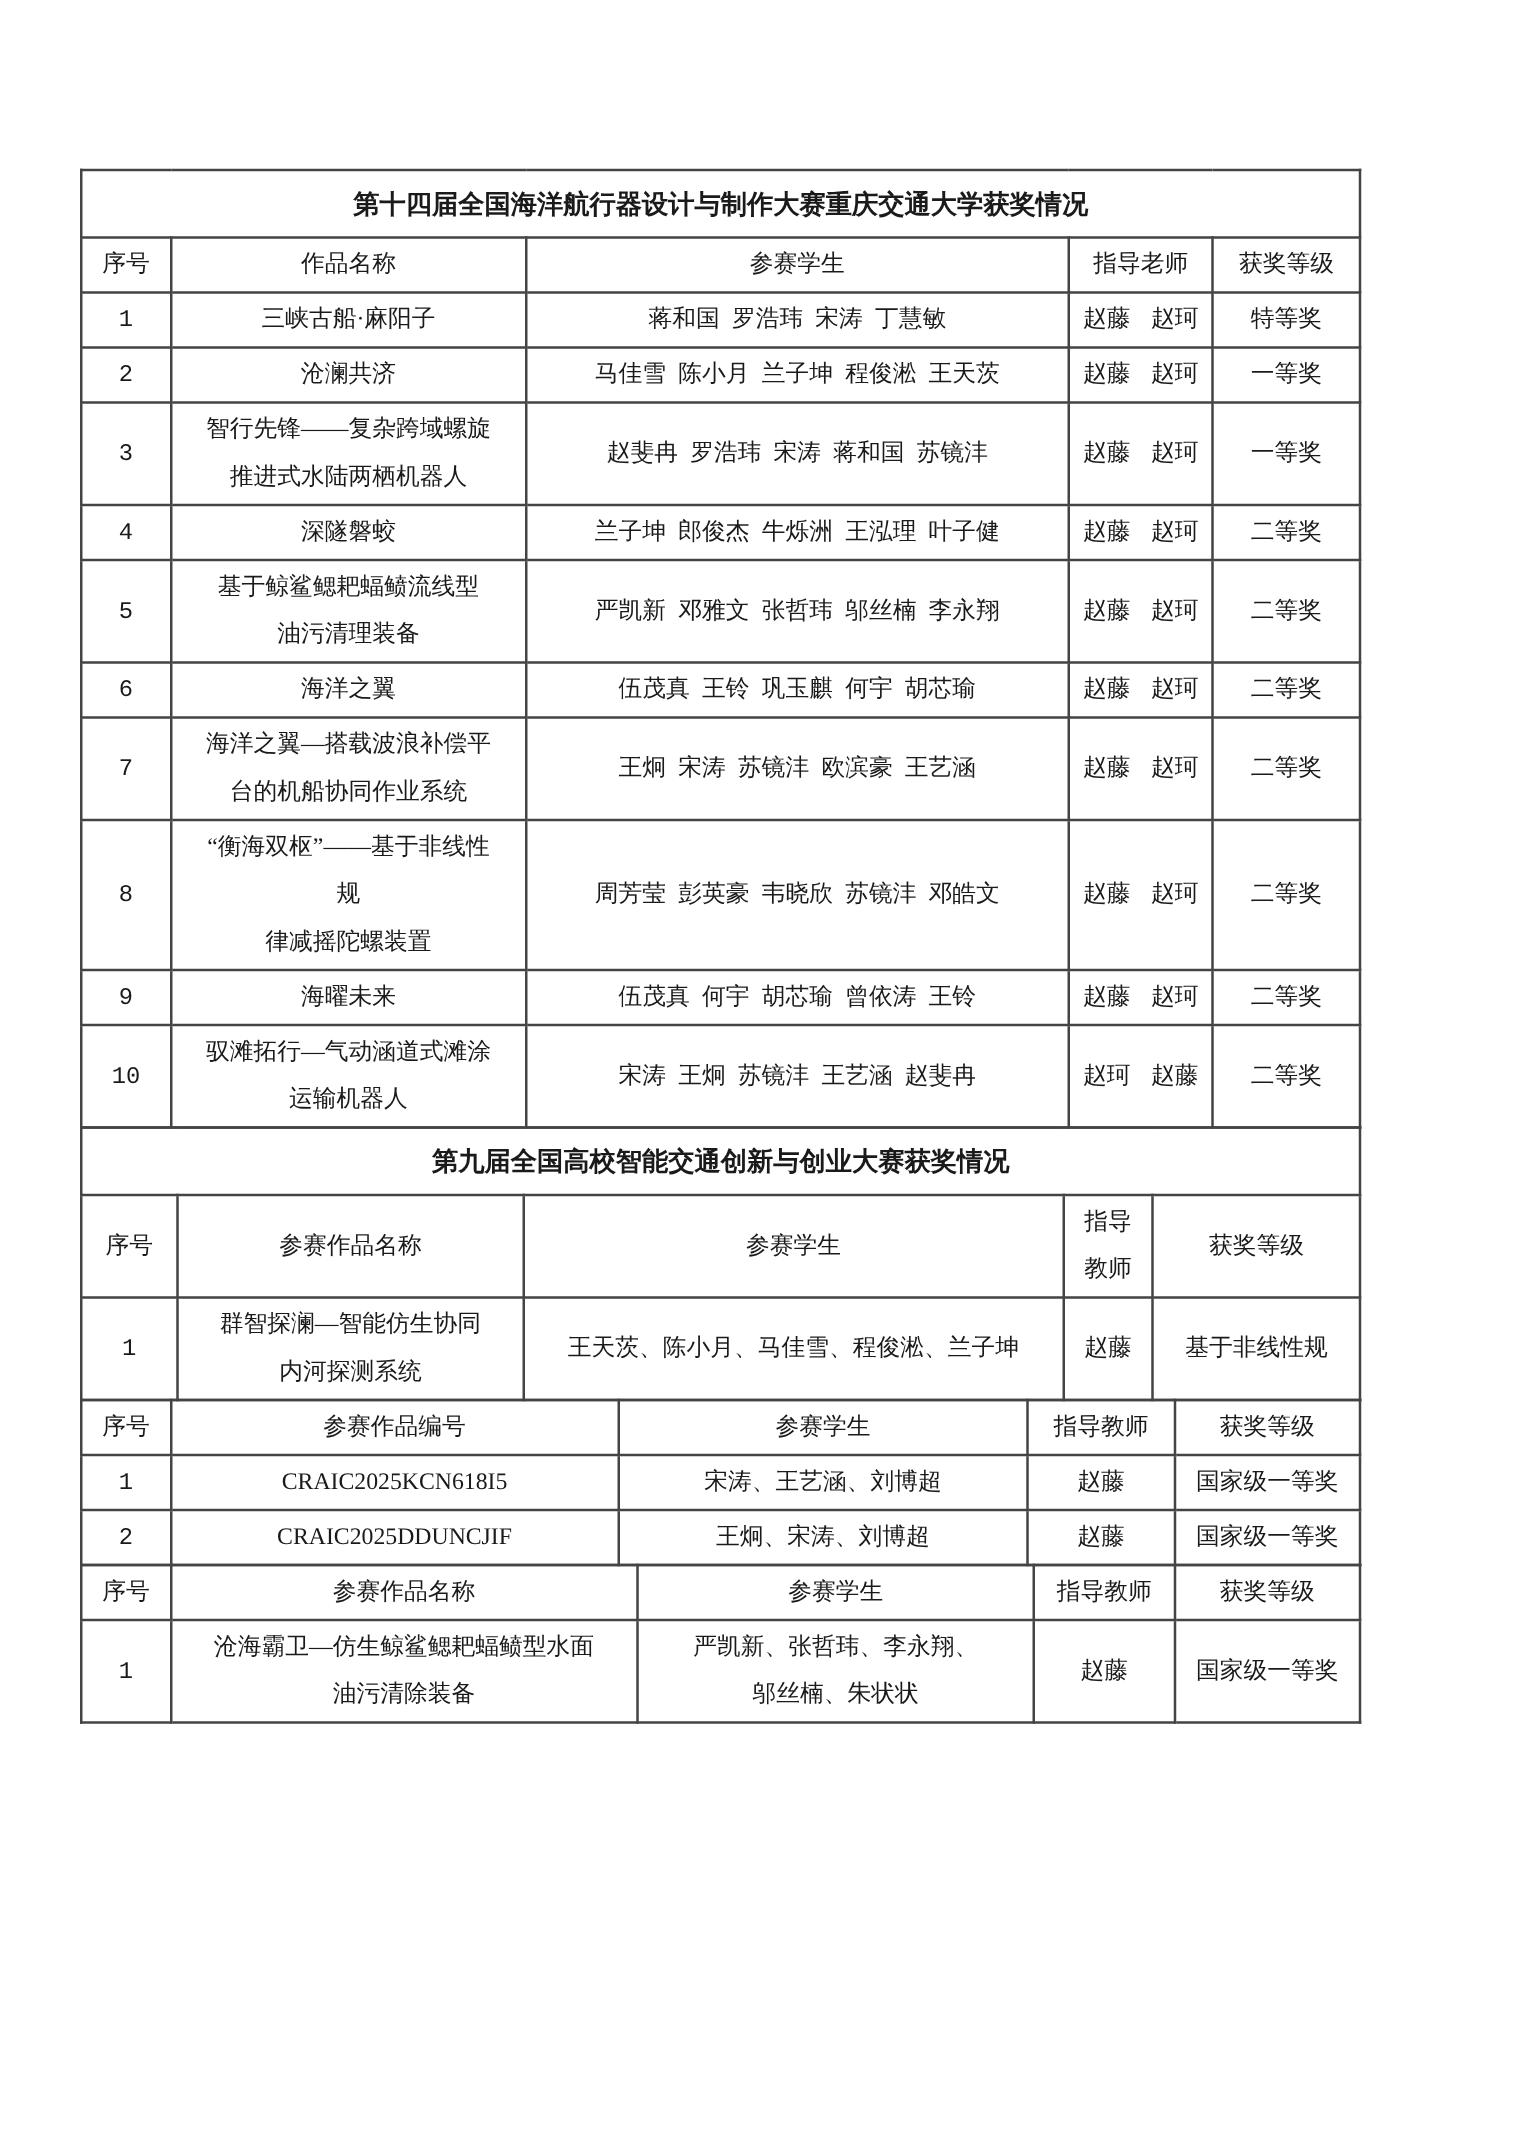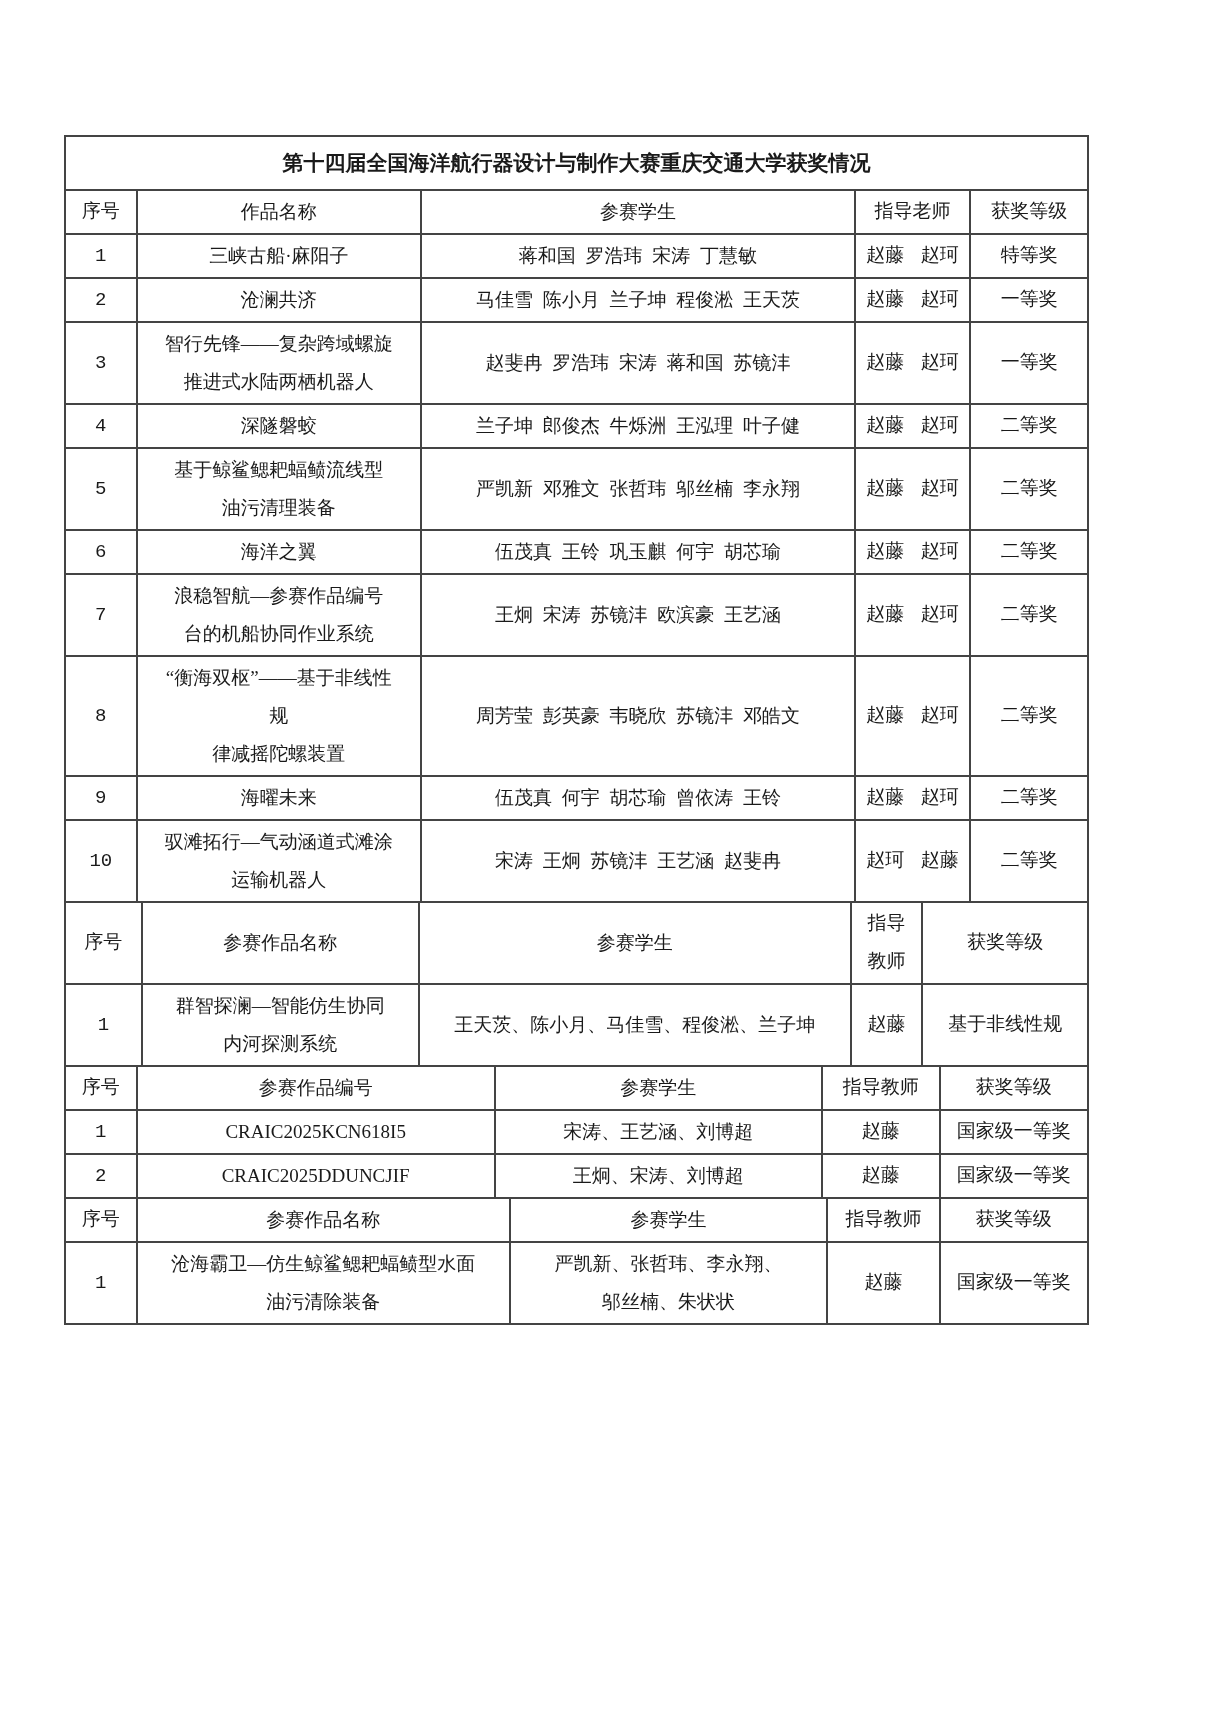--- a/index.html
+++ b/index.html
@@ -117,21 +117,21 @@
           </tr>
           <tr>
             <td class="col-index">6</td>
             <td class="col-name">海洋之翼</td>
             <td class="col-members">伍茂真 王铃 巩玉麒 何宇 胡芯瑜</td>
             <td class="col-advisors">赵藤 赵珂</td>
             <td class="col-award">二等奖</td>
           </tr>
           <tr>
             <td class="col-index">7</td>
-            <td class="col-name">浪稳智航—参赛作品编号
+            <td class="col-name">海洋之翼—搭载波浪补偿平
 台的机船协同作业系统</td>
             <td class="col-members">王炯 宋涛 苏镜沣 欧滨豪 王艺涵</td>
             <td class="col-advisors">赵藤 赵珂</td>
             <td class="col-award">二等奖</td>
           </tr>
           <tr>
             <td class="col-index">8</td>
             <td class="col-name">“衡海双枢”——基于非线性规
 律减摇陀螺装置</td>
             <td class="col-members">周芳莹 彭英豪 韦晓欣 苏镜沣 邓皓文</td>
@@ -158,20 +158,23 @@
       <table>
         <colgroup>
           <col style="width: 7.5%;">
           <col style="width: 27.1%;">
           <col style="width: 42.2%;">
           <col style="width: 7%;">
           <col style="width: 16.2%;">
         </colgroup>
         <tbody>
           <tr>
+            <td colspan="5" class="section-title">第九届全国高校智能交通创新与创业大赛获奖情况</td>
+          </tr>
+          <tr>
             <td class="col-header col-index">序号</td>
             <td class="col-header col-name">参赛作品名称</td>
             <td class="col-header col-members">参赛学生</td>
             <td class="col-header col-advisors">指导
 教师</td>
             <td class="col-header col-award">获奖等级</td>
           </tr>
           <tr>
             <td class="col-index">1</td>
             <td class="col-name">群智探澜—智能仿生协同

